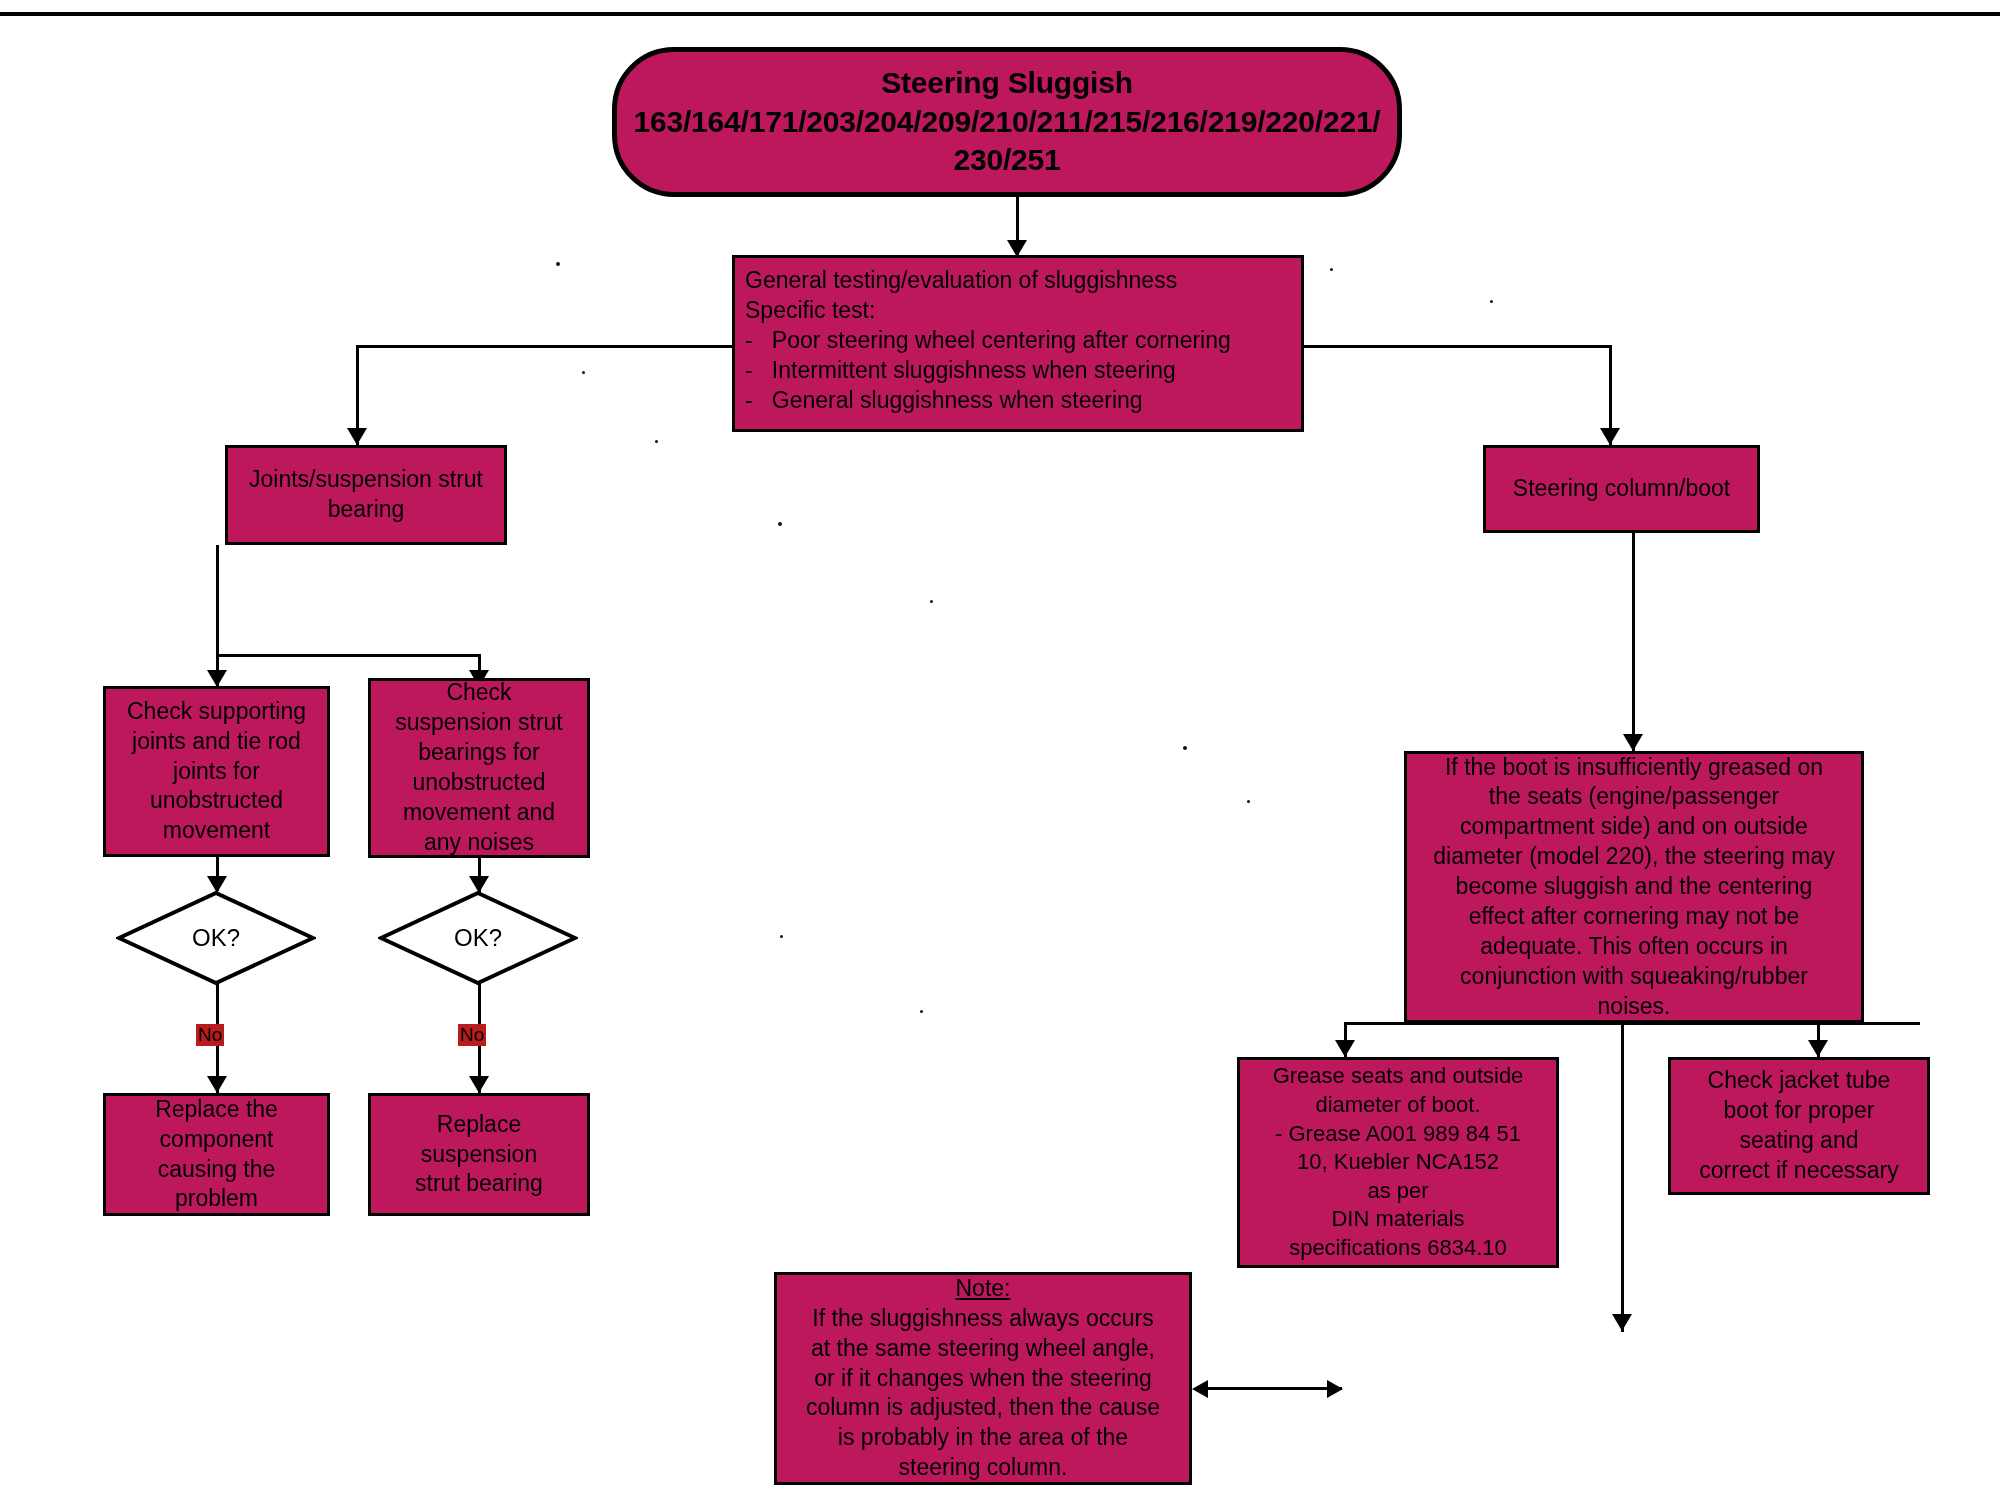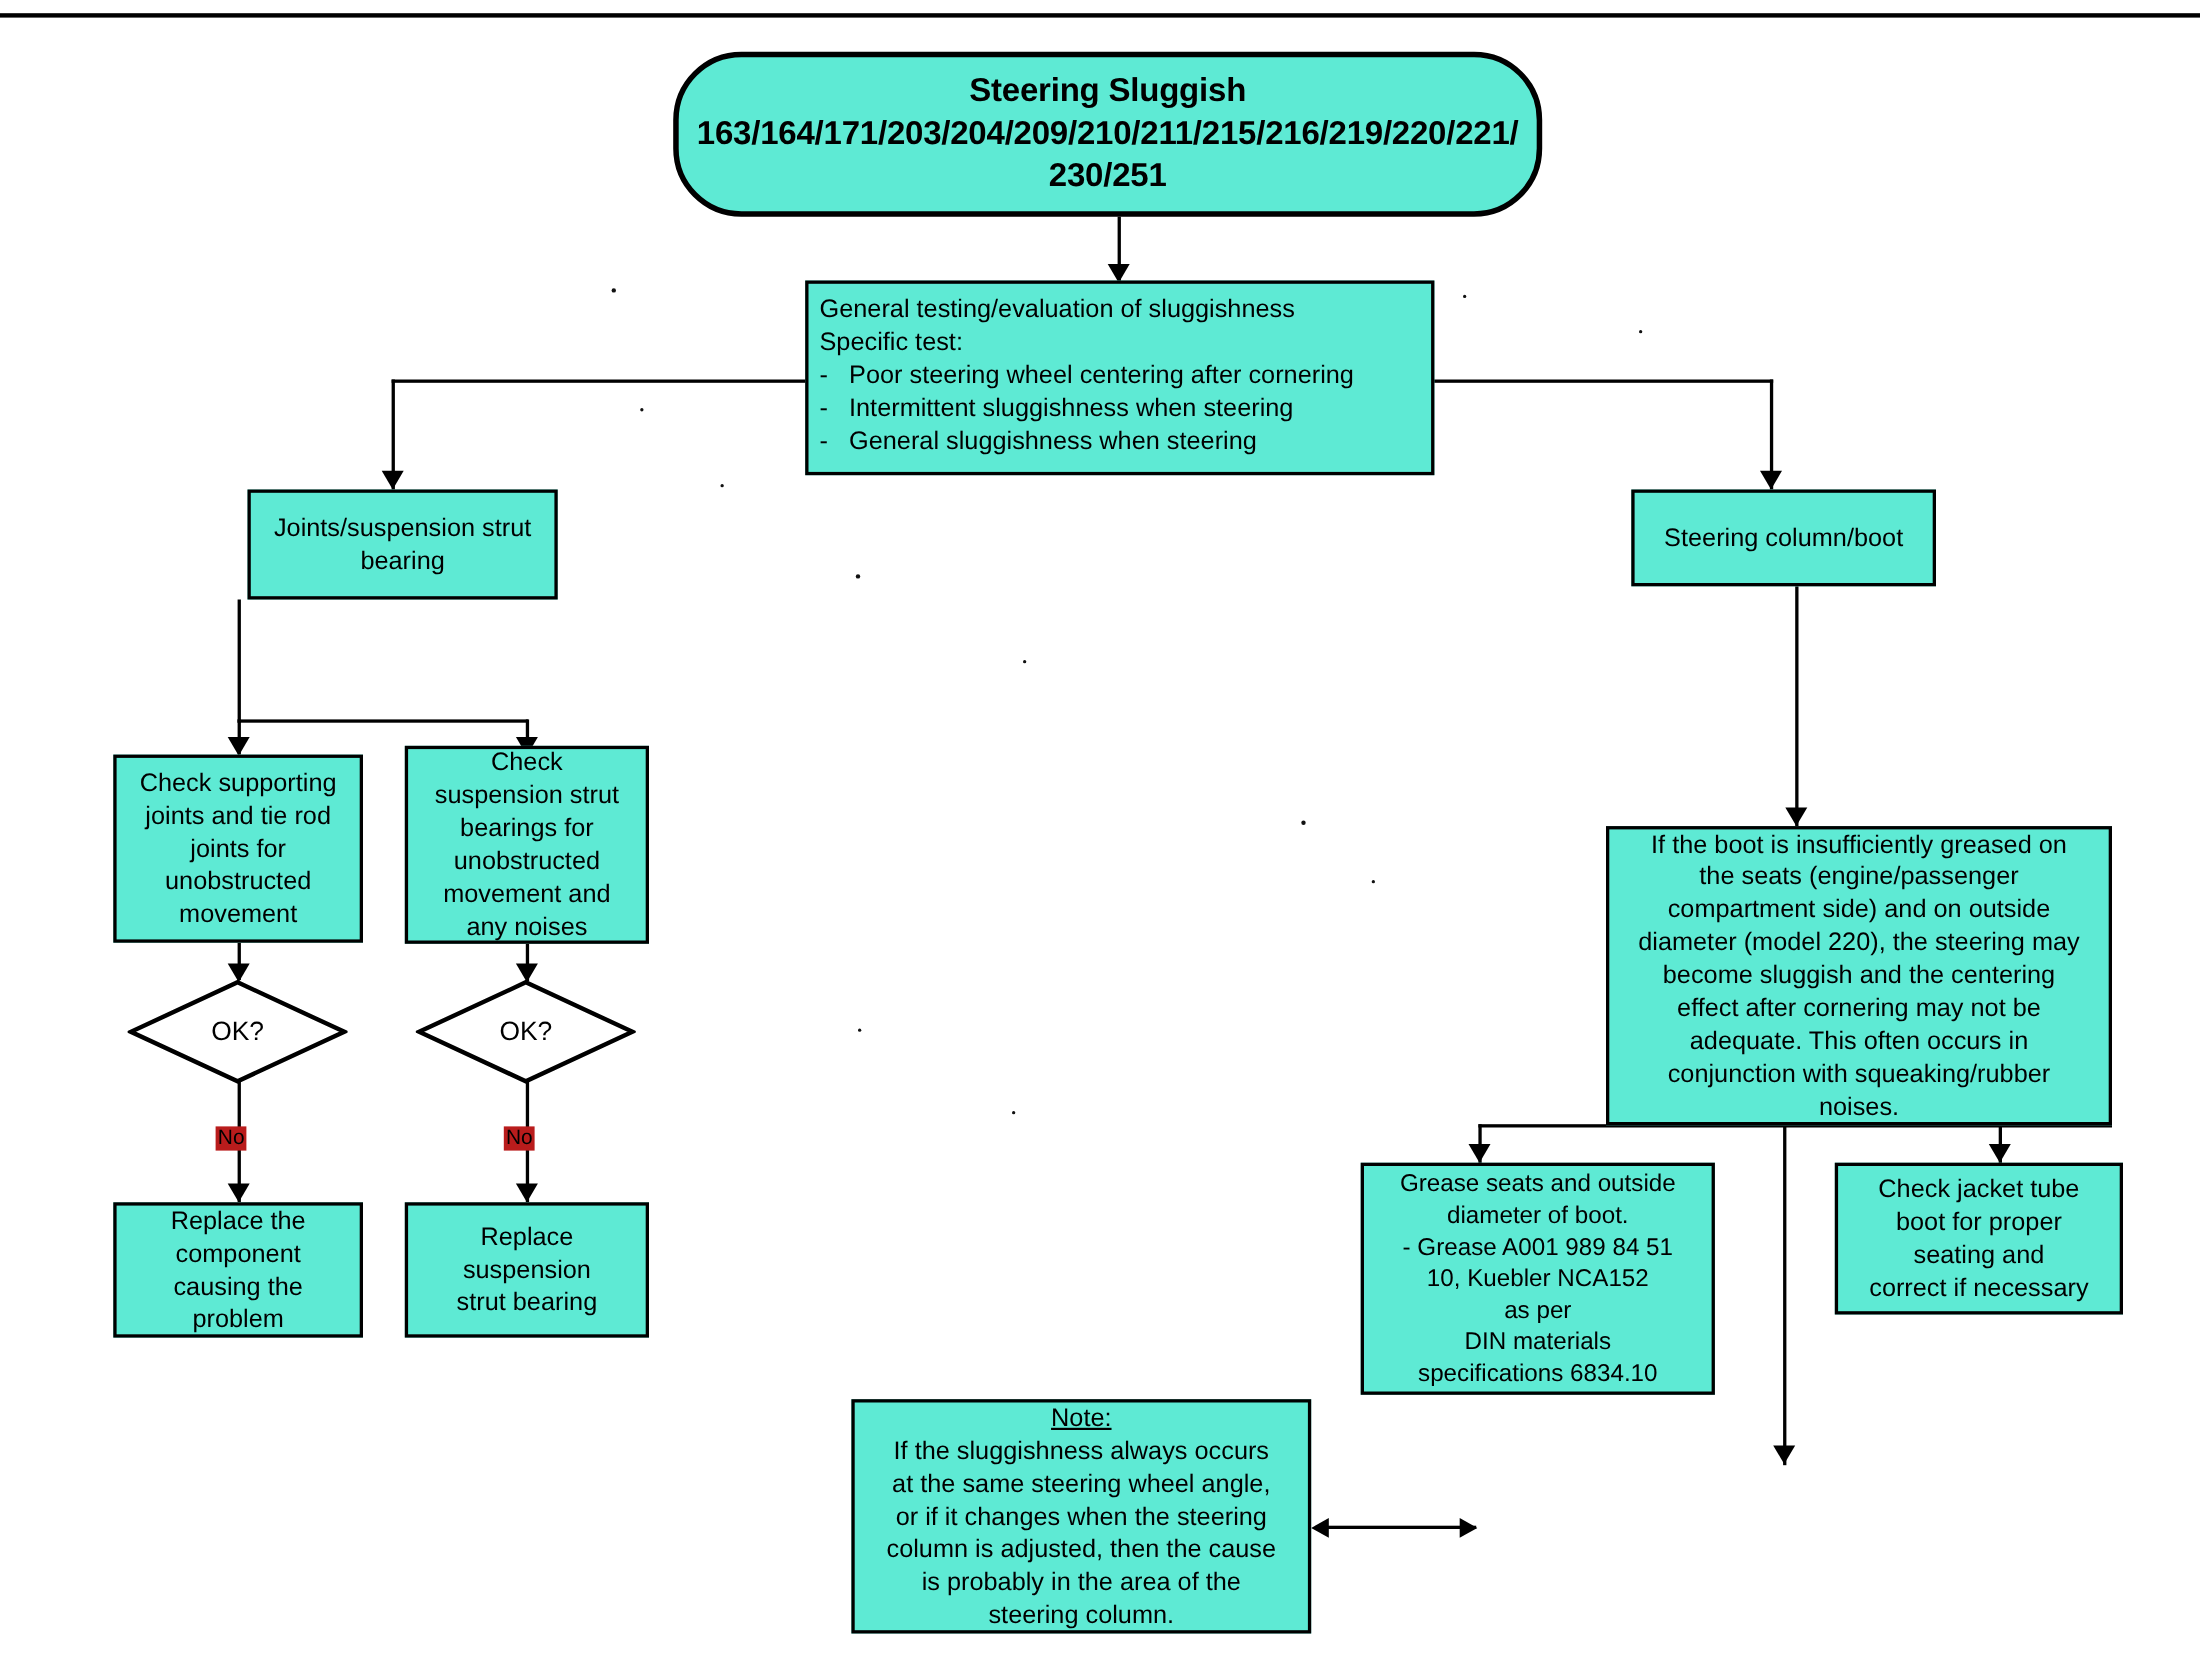--- a/index.html
+++ b/index.html
@@ -14,21 +14,21 @@
     background: #ffffff;
     font-family: "Liberation Sans", sans-serif;
     color: #000000;
     overflow: hidden;
   }
   
   .node {
     position: absolute;
     box-sizing: border-box;
     border: 3px solid #000;
-    background: #5eead4;
+    background: #be185d;
     display: flex;
     align-items: center;
     justify-content: center;
     text-align: center;
     line-height: 1.30;
     font-size: 23px;
     padding: 4px 6px;
     white-space: pre-line;
     z-index: 3;
   }
@@ -217,21 +217,21 @@
 strut bearing</div>
 
   <div class="node" style="left:103px;top:1093px;width:227px;height:123px;">Replace the
 component
 causing the
 problem</div>
 
   <div class="ln v" style="left:1632px;top:533px;height:218px;"></div>
   <div class="arw down" style="left:1623px;top:734px;"></div>
 
-  <div class="node" style="left:1460px;top:751px;width:460px;height:272px;">If the boot is insufficiently greased on
+  <div class="node" style="left:1404px;top:751px;width:460px;height:272px;">If the boot is insufficiently greased on
 the seats (engine/passenger
 compartment side) and on outside
 diameter (model 220), the steering may
 become sluggish and the centering
 effect after cornering may not be
 adequate. This often occurs in
 conjunction with squeaking/rubber
 noises.</div>
 
   <div class="ln h" style="left:1344px;top:1022px;width:576px;"></div>

